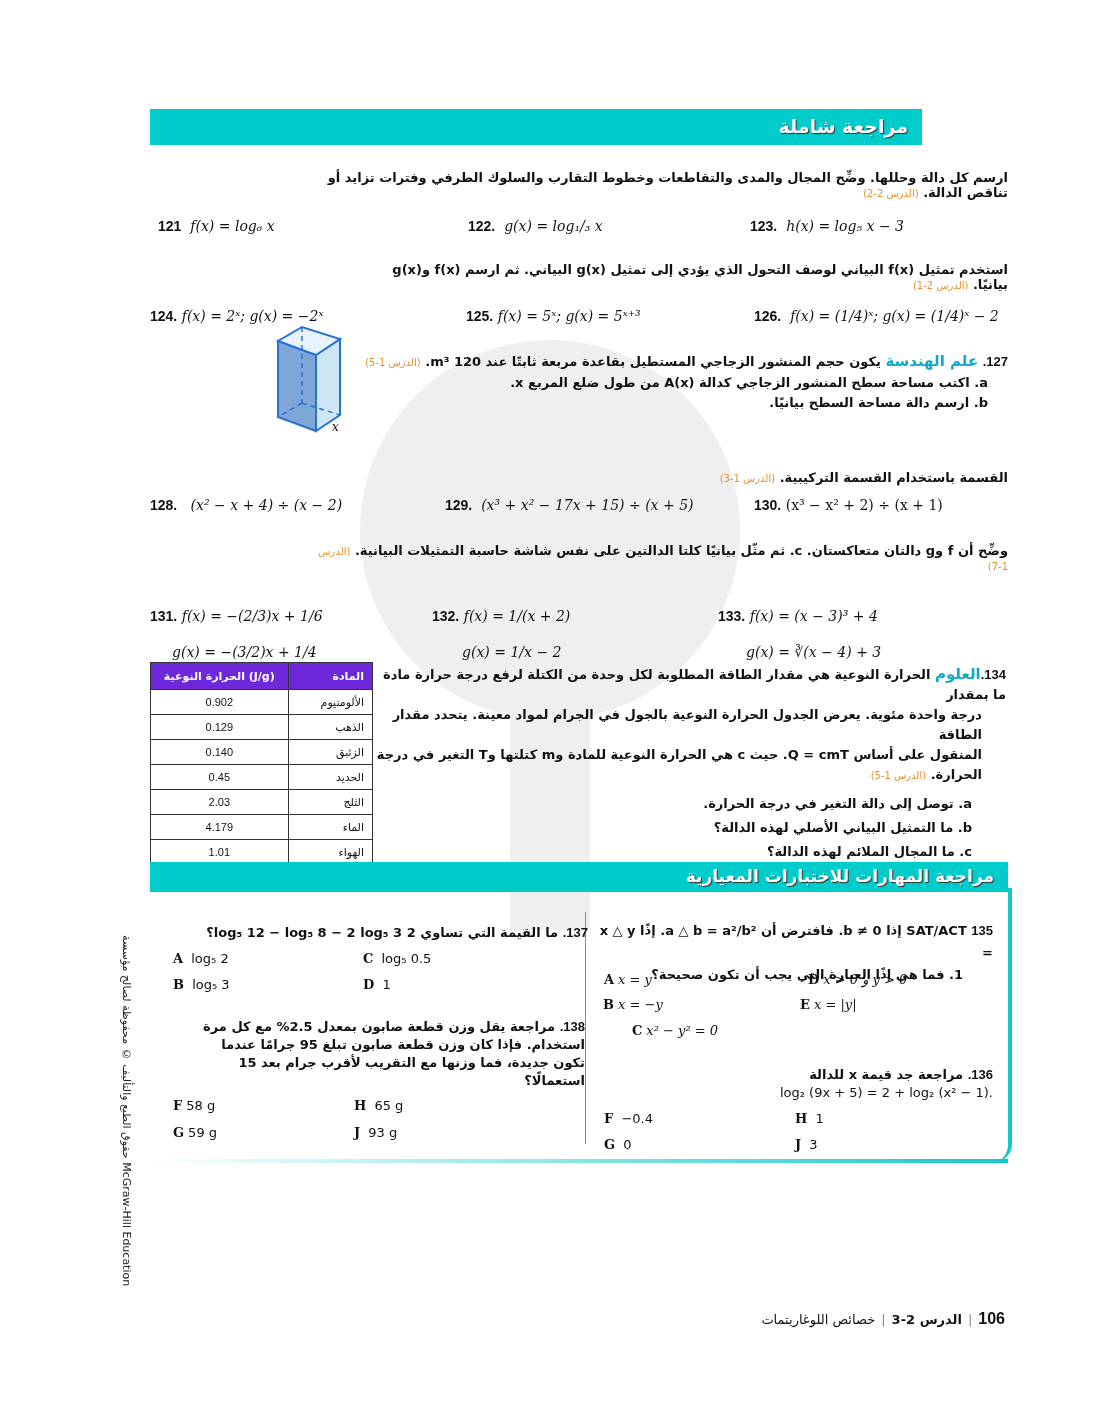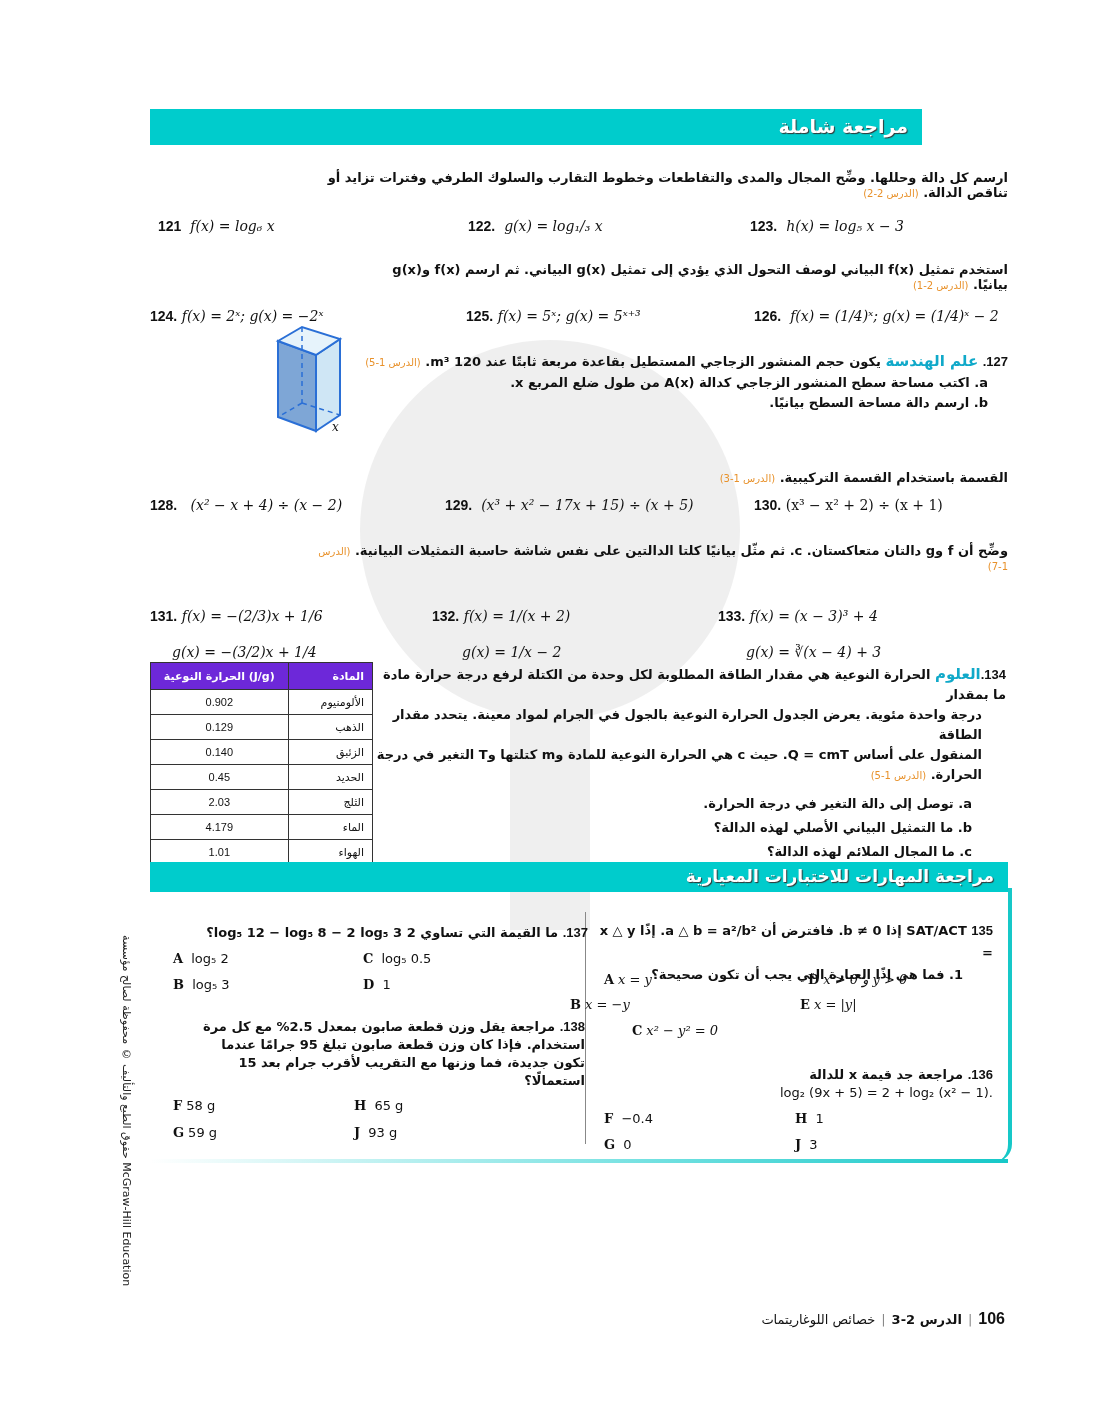--- a/index.html
+++ b/index.html
@@ -190,21 +190,21 @@
 </div>
 <div class="box2"></div>
 <div class="box2-bottom"></div>
 <div class="divider"></div>
 
 <div class="abs rtl q-line bold" style="right:125px; top:920px; width:400px; line-height:22px;">
   <div><span class="num">135</span> <span>SAT/ACT</span> <span>إذا b ≠ 0. فافترض أن a △ b = a²/b². إذًا x △ y =</span></div>
   <div style="margin-right:30px;">1. فما هي إذًا العبارة التي يجب أن تكون صحيحة؟</div>
 </div>
 <div class="choice" style="left:604px; top:972px;"><b>A</b><span class="math">x = y</span></div>
-<div class="choice" style="left:570px; top:997px;"><b>B</b><span class="math">x = −y</span></div>
+<div class="choice" style="left:603px; top:997px;"><b>B</b><span class="math">x = −y</span></div>
 <div class="choice" style="left:632px; top:1023px;"><b>C</b><span class="math">x² − y² = 0</span></div>
 <div class="choice" style="left:800px; top:972px;margin-left:8px;"><b>D</b><span class="math">x &gt; 0 و y &gt; 0</span></div>
 <div class="choice" style="left:800px; top:997px;"><b>E</b><span class="math">x = |y|</span></div>
 
 <div class="abs rtl q-line bold" style="right:125px; top:1066px; width:400px; line-height:18px;">
   <div><span class="num">136.</span> <span>مراجعة جد قيمة x للدالة</span></div>
   <div style="font-weight:normal;">.log₂ (9x + 5) = 2 + log₂ (x² − 1)</div>
 </div>
 <div class="choice" style="left:604px; top:1111px;"><b>F</b> <span>−0.4</span></div>
 <div class="choice" style="left:604px; top:1137px;"><b>G</b> <span>0</span></div>

